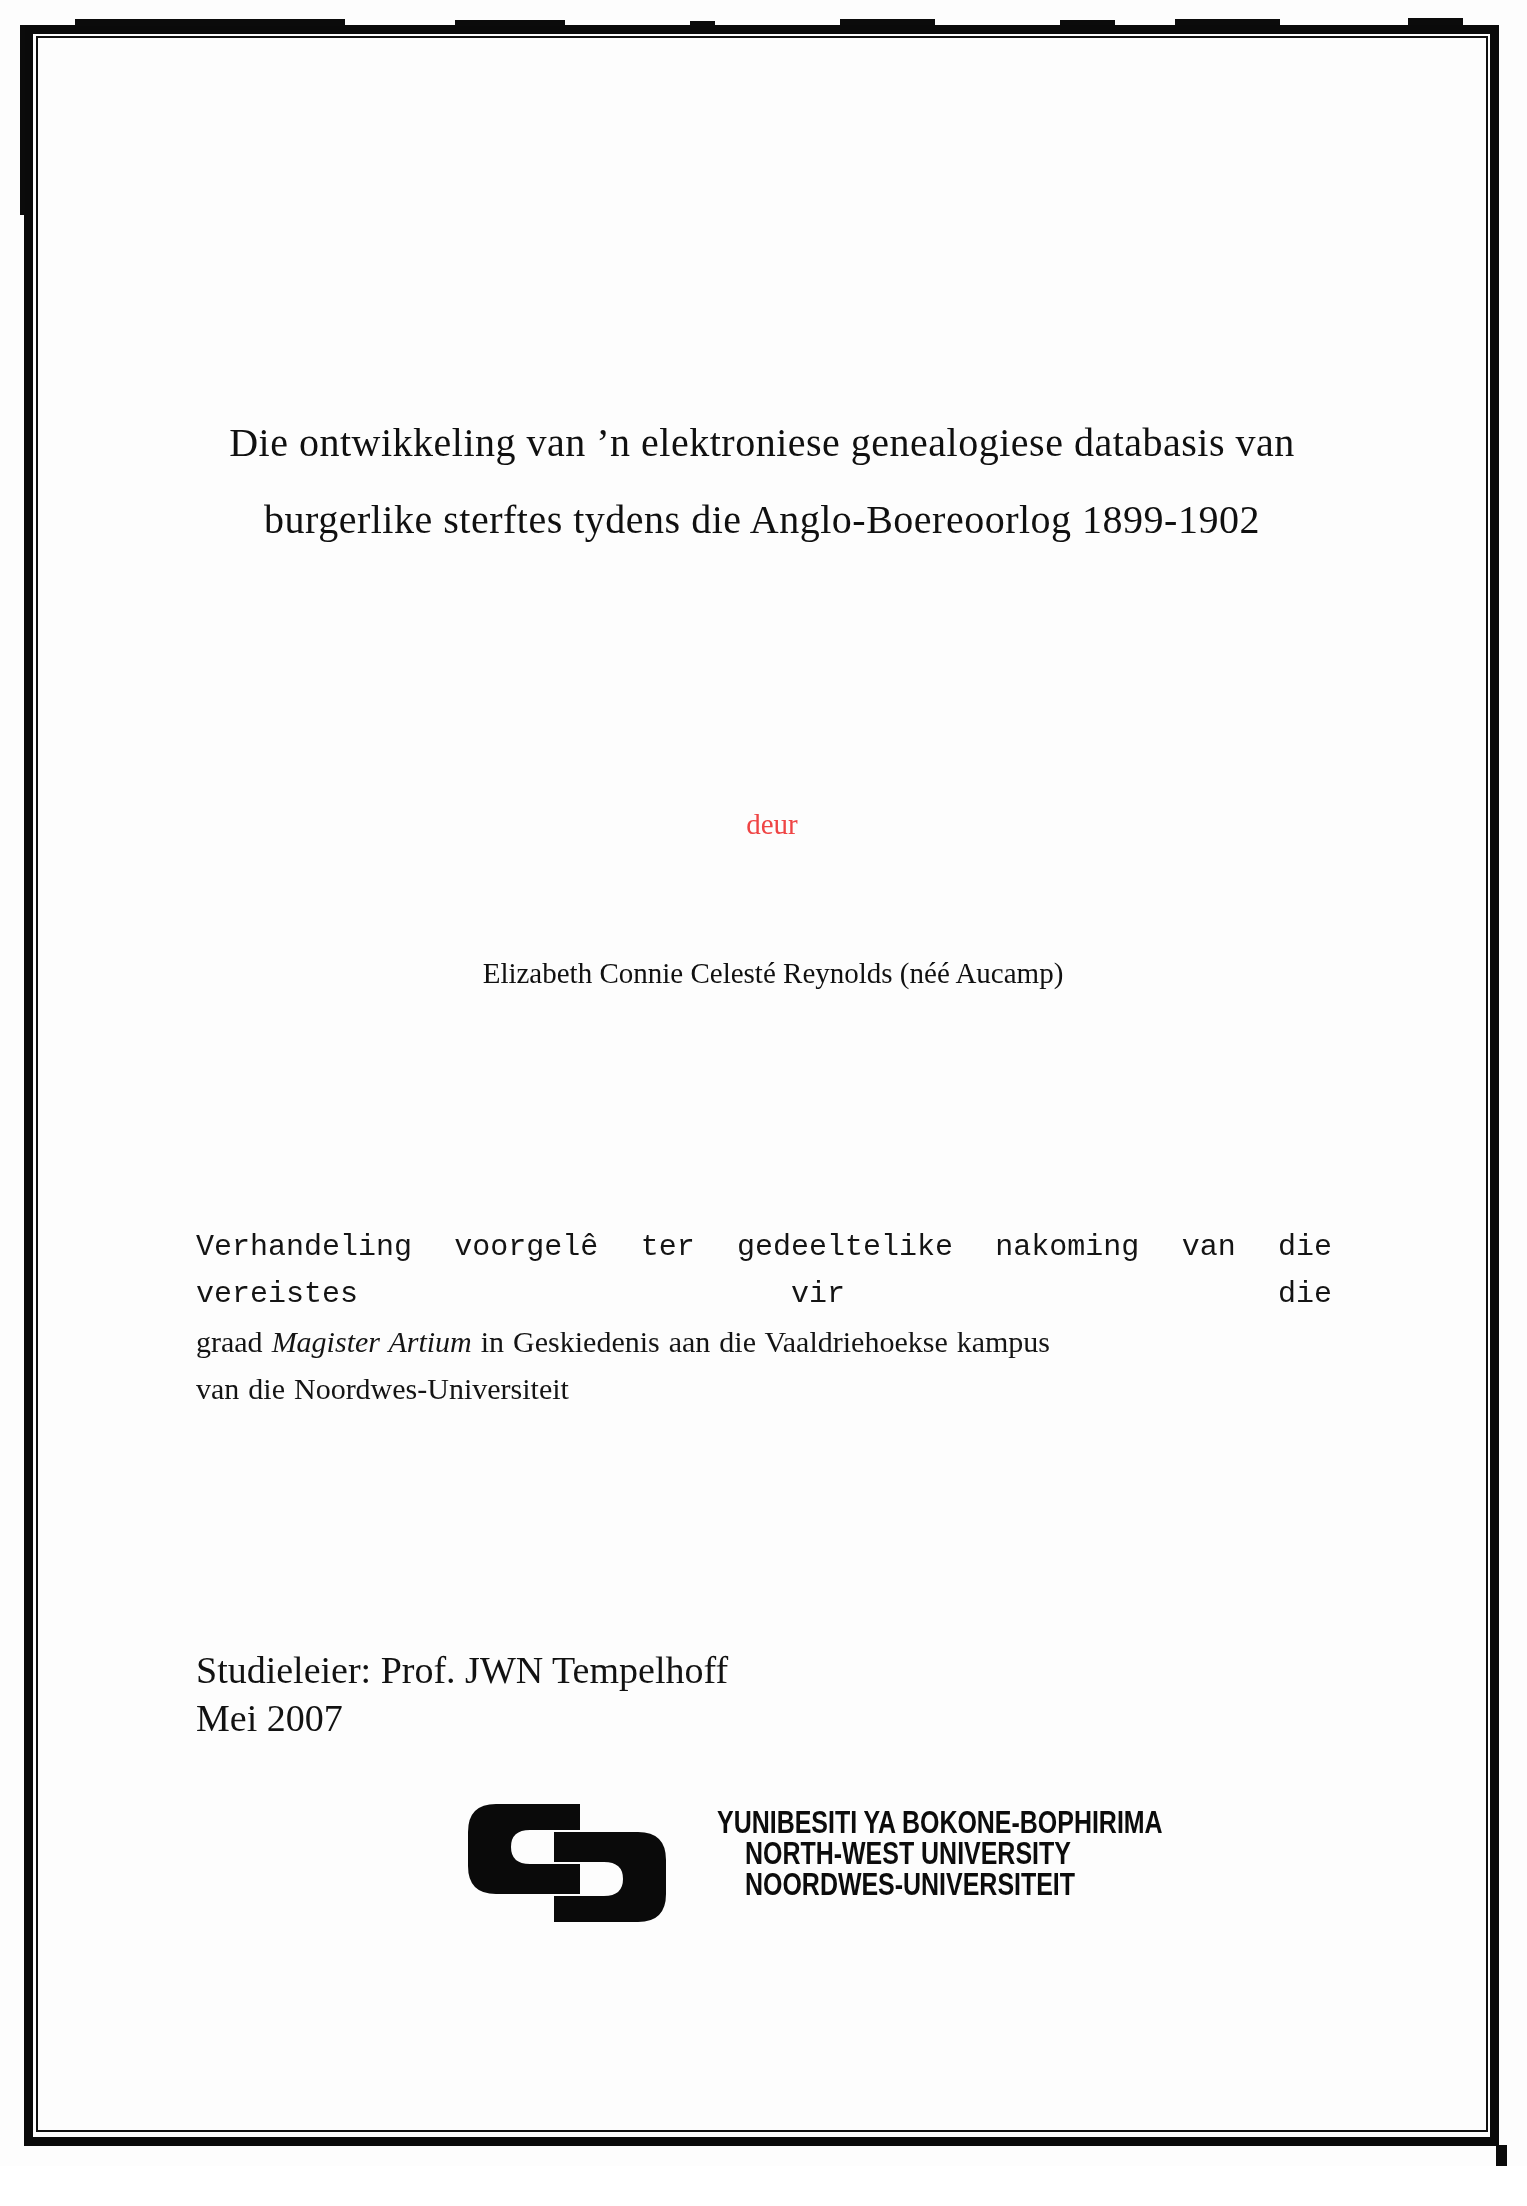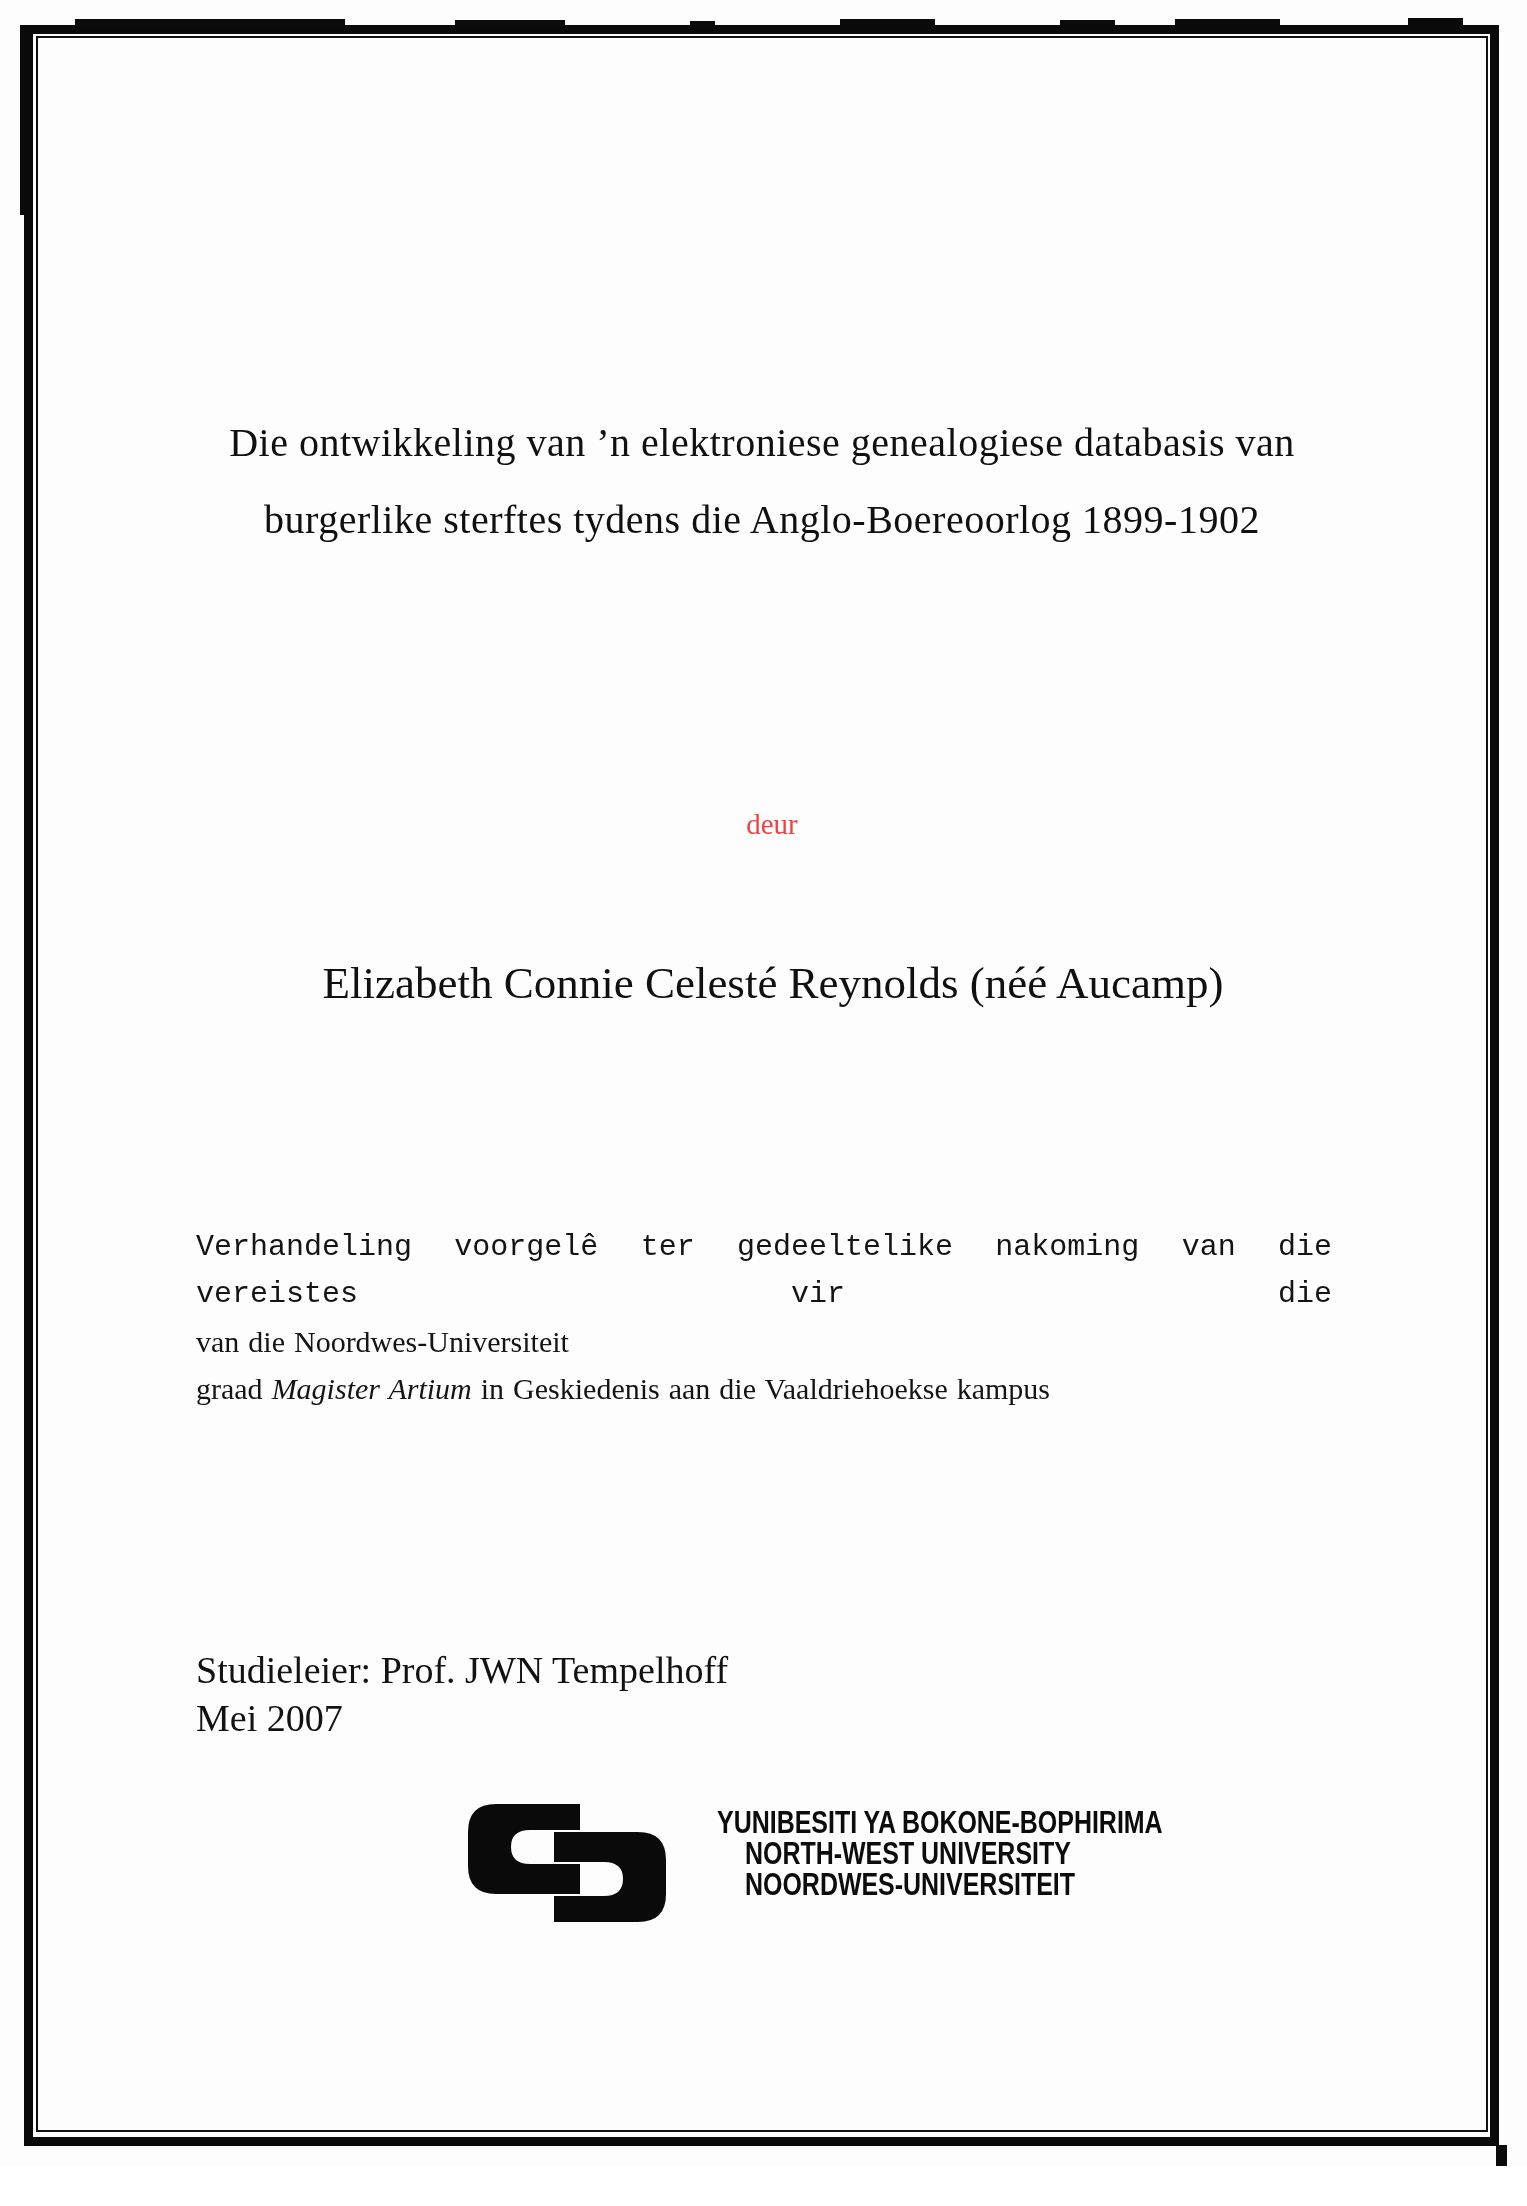--- a/index.html
+++ b/index.html
@@ -39,21 +39,21 @@
     position:absolute; left:40px; right:43px; top:404px;
     text-align:center; font-size:40px; line-height:77px;
     letter-spacing:0.5px; color:#101010;
   }
   .byline {
     position:absolute; left:40px; right:43px; top:808px;
     text-align:center; font-size:29px; text-indent:20px; color:#ef4444;
   }
   .author {
     position:absolute; left:40px; right:43px; top:957px;
-    text-align:center; font-size:45px; text-indent:22px; color:#101010;
+    text-align:center; font-size:29px; text-indent:22px; color:#101010;
   }
   .statement {
     position:absolute; left:196px; top:1224px; width:1136px;
     font-size:30px; line-height:47px; word-spacing:1.5px; color:#141414;
   }
   .statement .justified { text-align:justify; text-align-last:justify;font-family:Liberation Mono, monospace; }
   .statement .italic { font-style:italic; }
   .supervisor-block {
     position:absolute; left:196px; top:1646px;
     font-size:38px; line-height:48px; color:#121212;
@@ -95,22 +95,22 @@
     <div>Die ontwikkeling van ’n elektroniese genealogiese databasis van</div>
     <div>burgerlike sterftes tydens die Anglo-Boereoorlog 1899-1902</div>
   </div>
 
   <div class="byline">deur</div>
 
   <div class="author">Elizabeth Connie Celesté Reynolds (néé Aucamp)</div>
 
   <div class="statement">
     <div class="justified">Verhandeling voorgelê ter gedeeltelike nakoming van die vereistes vir die</div>
+    <div><span>graad </span><span class="italic">Magister Artium</span><span> in Geskiedenis aan die Vaaldriehoekse kampus</span></div>
     <div>van die Noordwes-Universiteit</div>
-    <div><span>graad </span><span class="italic">Magister Artium</span><span> in Geskiedenis aan die Vaaldriehoekse kampus</span></div>
   </div>
 
   <div class="supervisor-block">
     <div>Studieleier: Prof. JWN Tempelhoff</div>
     <div>Mei 2007</div>
   </div>
 
   <div class="logo">
     <svg class="logo-mark" width="198" height="118" viewBox="0 0 198 118" xmlns="http://www.w3.org/2000/svg">
 

